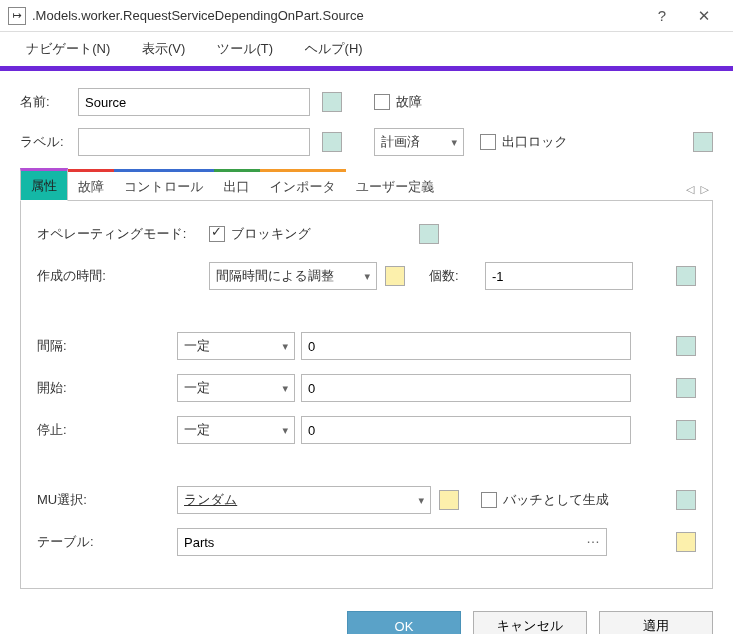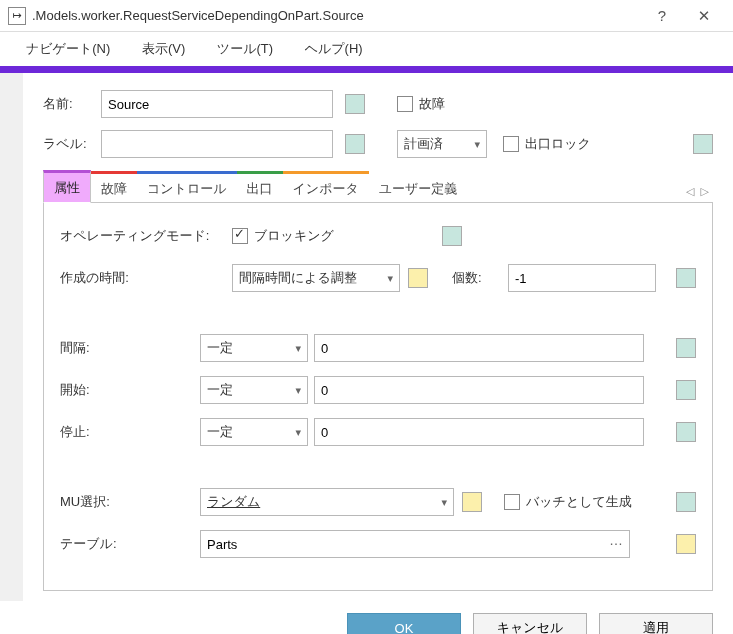--- a/index.html
+++ b/index.html
@@ -1,50 +1,50 @@
 <!DOCTYPE html>
 <html><head>
 <meta charset="utf-8">
 <style>
 * { box-sizing: border-box; margin: 0; padding: 0; }
 body { font-family: "Yu Gothic UI", "Meiryo", sans-serif; font-size: 13px; color: #333; background: #f0f0f0; width: 733px; height: 634px; overflow: hidden; }
 .titlebar { background: #fff; height: 32px; display: flex; align-items: center; padding: 0 8px; border-bottom: 1px solid #ddd; }
 .titlebar-icon { width: 18px; height: 18px; border: 1px solid #888; display: flex; align-items: center; justify-content: center; font-size: 11px; margin-right: 6px; }
 .titlebar-text { flex: 1; font-size: 13px; color: #333; }
 .titlebar-btn { width: 42px; height: 28px; display: flex; align-items: center; justify-content: center; font-size: 15px; color: #555; cursor: pointer; }
-.menubar { background: #fff; padding: 4px 12px; border-bottom: 7px solid #6d28d9; }
+.menubar { background: #fff; padding: 4px 12px; border-bottom: 5px solid #6d28d9; }
 .menubar-item { display: inline-block; padding: 4px 14px; cursor: pointer; font-size: 13px; }
-.content { padding: 16px 20px 10px 20px; background: #fff; margin-left: 23px; }
+.content { padding: 16px 20px 10px 20px; background: #fff; }
 .row { display: flex; align-items: center; margin-bottom: 10px; min-height: 30px; }
 .label { width: 58px; font-size: 13px; }
 .input { height: 28px; border: 1px solid #b8b8b8; padding: 2px 6px; font-size: 13px; background: #fff; }
 .input.name { width: 232px; }
 .input.lbl { width: 232px; }
 .sq-btn { width: 20px; height: 20px; background: #c7e6de; border: 1px solid #aaa; cursor: pointer; margin-left: 12px; }
 .sq-btn.yellow { background: #fcf0ac; }
 .chk { width: 16px; height: 16px; border: 1px solid #888; background: #fff; margin-right: 6px; display: inline-block; vertical-align: middle; position: relative; cursor: pointer; }
 .chk.checked::after { content: "✓"; position: absolute; top: -3px; left: 1px; font-size: 13px; color: #333; }
 .chklabel { vertical-align: middle; }
 .select { height: 28px; border: 1px solid #b8b8b8; padding: 2px 20px 2px 6px; background: #fff; position: relative; display: inline-flex; align-items: center; font-size: 13px; cursor: pointer; }
 .select::after { content: "▾"; position: absolute; right: 6px; color: #666; font-size: 11px; }
 .tabs { border-bottom: 1px solid #c5c5c5; display: flex; align-items: flex-end; margin-top: 10px; }
 .tab { padding: 6px 10px 5px 10px; border-top: 3px solid transparent; cursor: pointer; font-size: 13px; color: #444; position: relative; top: 1px; }
-.tab.active { border-top-color: #b34fd4; border-left: 1px solid #c5c5c5; border-right: 1px solid #c5c5c5; background: #f0abfc; border-bottom: 1px solid #fff; color: #222; }
+.tab.active { border-top-color: #b34fd4; border-left: 1px solid #c5c5c5; border-right: 1px solid #c5c5c5; background: #14b8a6; border-bottom: 1px solid #fff; color: #222; }
 .tab.red { border-top-color: #e53935; }
 .tab.blue { border-top-color: #3a6ccf; }
 .tab.green { border-top-color: #3a9e48; }
 .tab.orange { border-top-color: #f49a2a; }
 .tab.cyan { border-top-color: #5bcce0; }
 .tab.plain {}
 .tab-nav { margin-left: auto; display: flex; gap: 6px; padding-right: 4px; padding-bottom: 4px; }
 .tab-nav span { font-size: 11px; color: #888; cursor: pointer; }
 .panel { border: 1px solid #c5c5c5; border-top: none; padding: 18px 16px 19px 16px; }
 .frow { display: flex; align-items: center; margin-bottom: 12px; min-height: 30px; }
 .flabel { width: 140px; font-size: 13px; }
-.frow .select.sm { width: 108px; }
+.frow .select.sm { width: 118px; }
 .frow .select.md { width: 168px; }
 .frow .select.lg { width: 254px; text-decoration: underline; }
 .frow .input.num { width: 148px; }
 .frow .input.val { width: 330px; margin-left: 6px; }
 .frow .input.tbl { width: 430px; padding-right: 22px; }
 .ell { position: absolute; right: 6px; top: 2px; font-size: 14px; color: #666; letter-spacing: 1px; }
 .rel { position: relative; display: inline-block; }
 .spacer { height: 28px; }
 .footer { padding: 12px 20px; display: flex; justify-content: flex-end; gap: 12px; background: #fff; }
 .btn { width: 114px; height: 30px; border: 1px solid #b0b0b0; background: #f4f4f4; cursor: pointer; font-size: 13px; }

